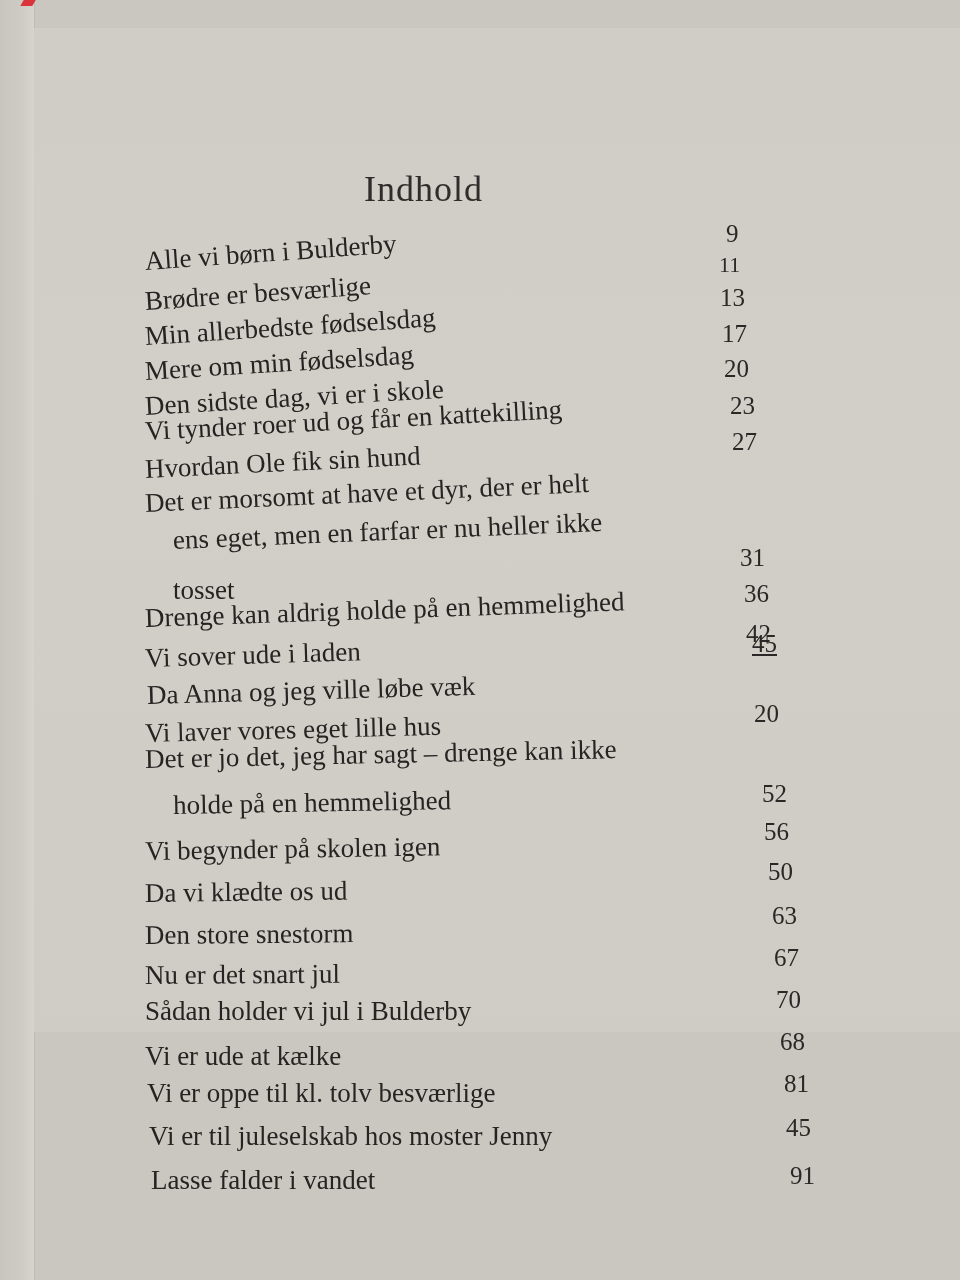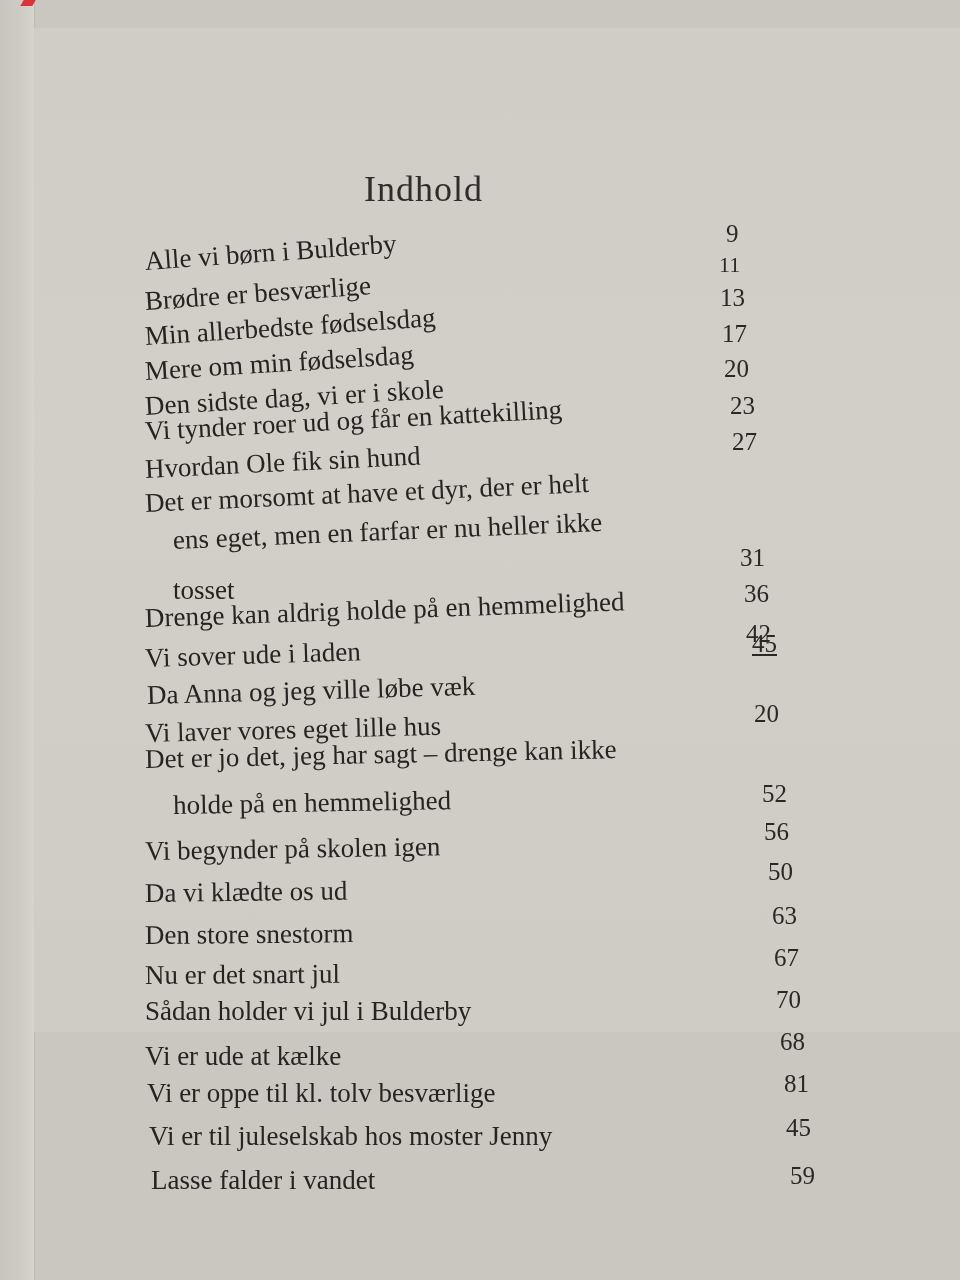--- a/index.html
+++ b/index.html
@@ -141,15 +141,15 @@
     <span class="entry" style="left:111px; top:1013px;">Vi er ude at kælke</span>
     <span class="num" style="left:746px; top:1000px;">68</span>
 
     <span class="entry" style="left:113px; top:1050px;">Vi er oppe til kl. tolv besværlige</span>
     <span class="num" style="left:750px; top:1042px;">81</span>
 
     <span class="entry" style="left:115px; top:1093px;">Vi er til juleselskab hos moster Jenny</span>
     <span class="num" style="left:752px; top:1086px;">45</span>
 
     <span class="entry" style="left:117px; top:1137px;">Lasse falder i vandet</span>
-    <span class="num" style="left:756px; top:1134px;">59</span>
+    <span class="num" style="left:756px; top:1134px;">91</span>
   </div>
 </div>
 
 </body></html>

